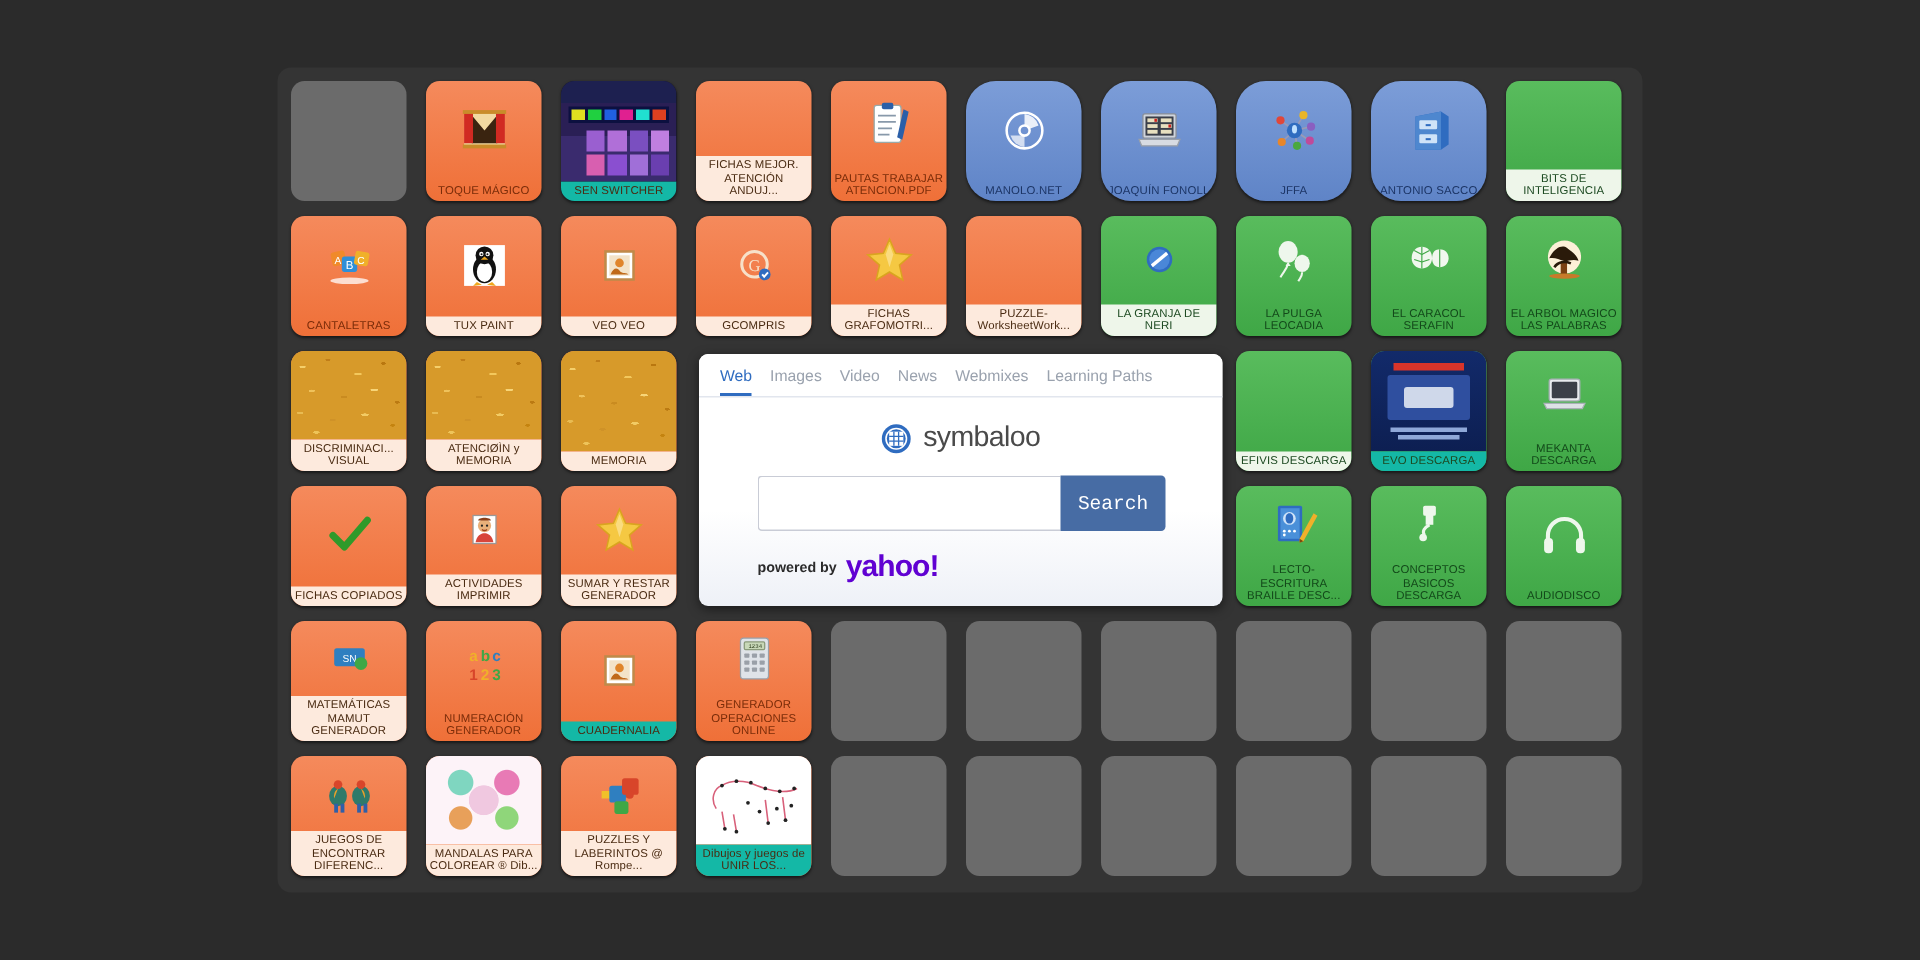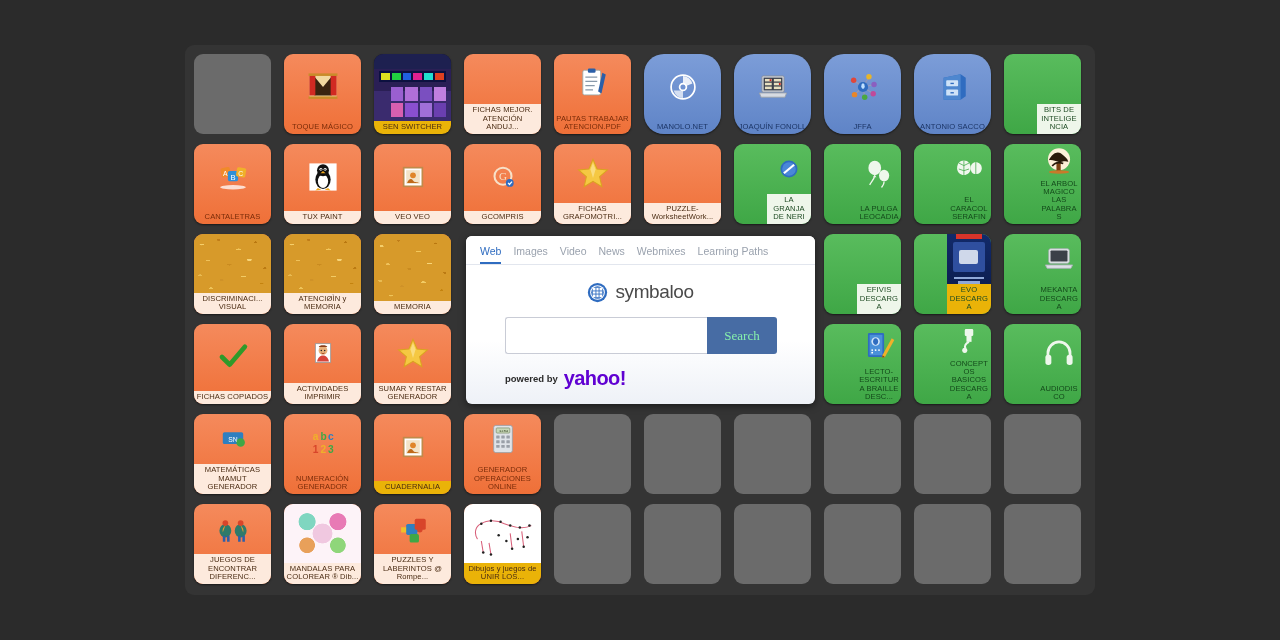--- a/index.html
+++ b/index.html
@@ -57,21 +57,21 @@
     box-shadow: 0 1px 2px rgba(0,0,0,0.55);
   }
 
   .tile.empty {
     background: #6b6b6b;
     box-shadow: none;
   }
 
   .tile.orange { background: linear-gradient(#f58a5c, #ef7038); }
   .tile.blue   { background: linear-gradient(#7c9dd8, #5f84c7); border-radius: 20px; }
-  .tile.green  { background: linear-gradient(#59bc5d, #3fa746); padding-left: 33px; }
+  .tile.green  { background: linear-gradient(#59bc5d, #3fa746); }
   .tile.dark   { background: #12122a; }
 
   
   .ico {
     flex: 1 1 auto;
     width: 100%;
     display: flex;
     align-items: center;
     justify-content: center;
     overflow: hidden;
@@ -88,21 +88,21 @@
     flex: 0 0 auto;
     text-align: center;
     line-height: 1.08;
     padding: 2px 2px 3px;
     font-size: 7.6px;
     letter-spacing: 0.1px;
     word-break: break-word;
   }
   .lbl.band  { background: #fdeadd; }
   .lbl.band2 { background: #eef6ea; }
-  .lbl.bandw { background: #eab308; }
+  .lbl.bandw { background: #14b8a6; }
 
   .orange .lbl { color: #7a2c09; }
   .blue   .lbl { color: #1c3566; }
   .green  .lbl { color: #13491a; }
   .dark   .lbl { color: #4a2a10; }
   .lbl.band, .lbl.band2, .lbl.bandw { color: #4a2b12; }
   .green .lbl.band2, .green .lbl.bandw, .green .lbl.band { color: #1d4a22; }
 
   
   .pasta {
@@ -204,23 +204,23 @@
     outline: none;
     font-size: 12px;
     padding: 0 7px;
     color: #222;
   }
   #sw-submit {
     flex: 0 0 70px;
     border: none;
     border-radius: 0 3px 3px 0;
     background: #476ca4;
-    color: #86efac;
+    color: #ffffff;
     font-size: 13px;
-    font-family: Liberation Serif, serif;
+    font-family: Liberation Mono, monospace;
     cursor: pointer;
   }
 
   #sw-powered {
     display: flex;
     align-items: center;
     gap: 6px;
     margin: 13px 0 0 39px;
   }
   #sw-powered .pb {

